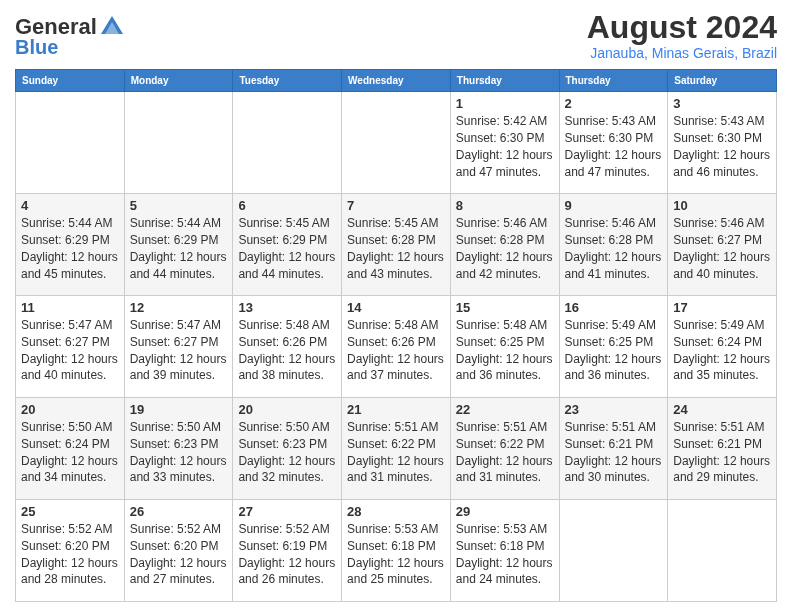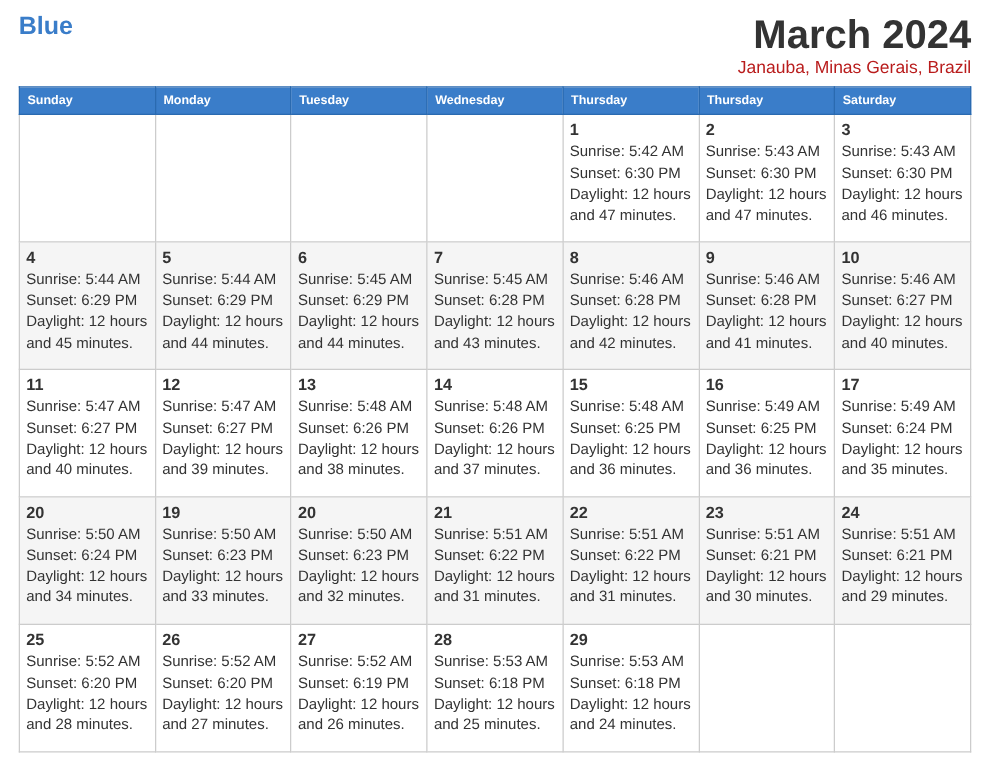--- a/index.html
+++ b/index.html
@@ -33,21 +33,21 @@
     }
     .title-block h1 {
       font-size: 32px;
       font-weight: bold;
       color: #333;
       line-height: 1.1;
     }
     .title-block h2 {
       font-size: 14px;
       font-weight: normal;
-      color: #b91c1c;
+      color: #3b82f6;
     }
     .calendar {
       flex: 1;
       border: 1px solid #ccc;
       border-collapse: collapse;
       width: 100%;
       table-layout: fixed;
     }
     .calendar th {
       background: #3a7dc9;
@@ -86,25 +86,32 @@
       background: #f9f9f9;
     }
   </style>
 </head>
 <body>
 
 <div class="page">
   <div class="header">
     <div class="logo">
       <div>
+        <div style="display:flex;align-items:center;">
+          <span style="font-size:22px;font-weight:bold;color:#333;">General</span>
+          <svg width="26" height="26" viewBox="0 0 26 26" style="margin-left:2px;">
+            <polygon points="13,2 24,20 2,20" fill="#3a7dc9"></polygon>
+            <polygon points="13,8 20,20 6,20" fill="#fff" opacity="0.4"></polygon>
+          </svg>
+        </div>
         <div style="font-size:20px;font-weight:bold;color:#3a7dc9;margin-top:-4px;">Blue</div>
       </div>
     </div>
     <div class="title-block">
-      <h1>March 2024</h1>
+      <h1>August 2024</h1>
       <h2>Janauba, Minas Gerais, Brazil</h2>
     </div>
   </div>
 
   <table class="calendar">
     <thead>
       <tr>
         <th>Sunday</th>
         <th>Monday</th>
         <th>Tuesday</th>

